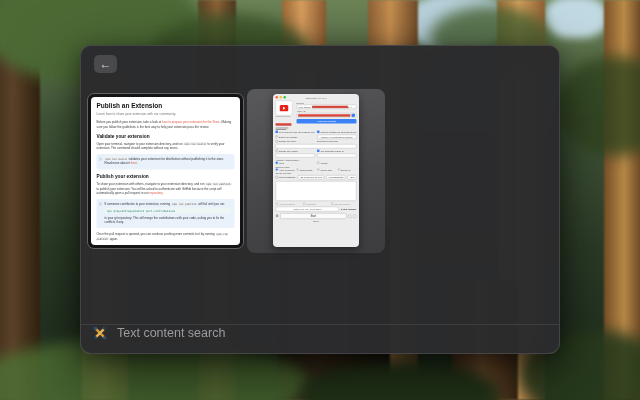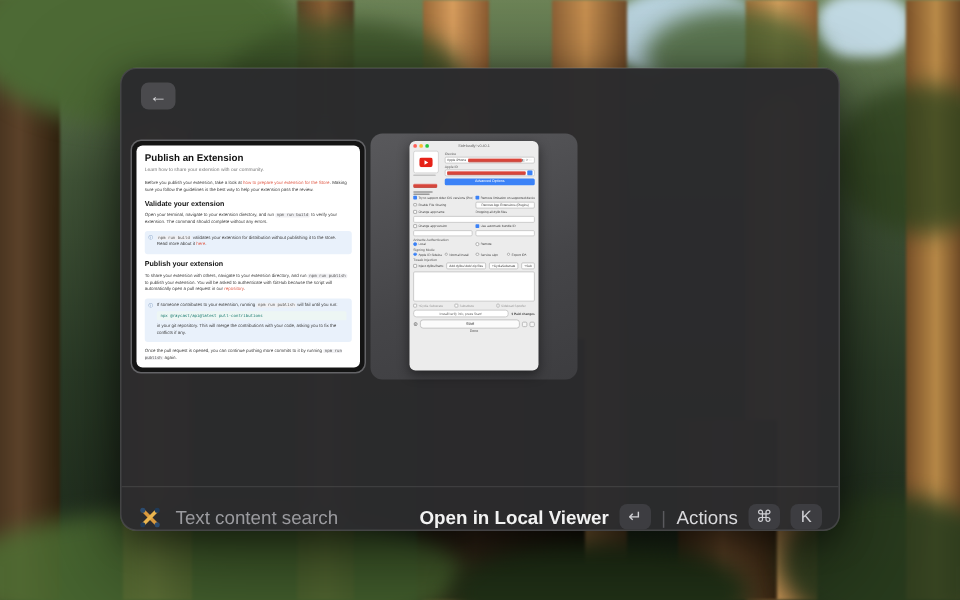--- a/index.html
+++ b/index.html
@@ -76,21 +76,21 @@
   .startbtn { flex:1; background:#fbfbfb; border:1px solid #b5b5b5; border-radius:4px; height:12px;
               display:flex; align-items:center; justify-content:center; font-size:5.4px; color:#333; }
   .miniico { width:7px; height:7px; border:1px solid #aaa; border-radius:2px; background:#f5f5f5; }
   .done { text-align:center; font-size:4.8px; color:#555; margin-top:2px; }
   .ytbox { width:34px; height:30px; background:#fff; border:1px solid #ccc; border-radius:3px;
            display:flex; align-items:center; justify-content:center; }
   .redline { height:1.5px; background:#9a9a9a; border-radius:1px; margin:1.5px 0; }
 
   
   .footer { position:absolute; left:0; right:0; bottom:0; height:29px; border-top:1px solid rgba(255,255,255,.09);
-            display:flex; align-items:flex-end; padding:0 11px; border-radius:0 0 11px 11px; }
+            display:flex; align-items:flex-start; padding:0 11px; border-radius:0 0 11px 11px; }
   .f-left { display:flex; align-items:center; gap:9px; flex:1; }
   .f-label { color:#9b9b9f; font-size:12.5px; }
   .f-right { display:flex; align-items:center; gap:7px; }
   .primary { color:#f2f2f2; font-size:12.5px; font-weight:700; }
   .keycap { min-width:21px; height:17px; padding:0 5px; background:#3d3d41; border-radius:5px;
             color:#cfcfd3; font-size:11px; display:inline-flex; align-items:center; justify-content:center; }
   .sep { color:#5a5a5e; font-size:12px; }
   .actions { color:#d9d9dc; font-size:12.5px; }
 </style>
 </head>
@@ -309,23 +309,15 @@
       <svg width="16" height="16" viewBox="0 0 16 16">
         <line x1="3.2" y1="3.2" x2="12.8" y2="12.8" stroke="#d99a3e" stroke-width="2.4" stroke-linecap="round"></line>
         <line x1="12.8" y1="3.2" x2="3.2" y2="12.8" stroke="#eab54f" stroke-width="2.4" stroke-linecap="round"></line>
         <circle cx="3.2" cy="3.2" r="1.7" fill="#2b4b6f"></circle>
           <circle cx="12.8" cy="12.8" r="1.7" fill="#2b4b6f"></circle>
         <circle cx="12.8" cy="3.2" r="1.7" fill="#1f3a57"></circle>
           <circle cx="3.2" cy="12.8" r="1.7" fill="#1f3a57"></circle>
       </svg>
       <span class="f-label">Text content search</span>
     </div>
-    <div class="f-right">
-      <span class="primary">Open in Local Viewer</span>
-      <span class="keycap">↵</span>
-      <span class="sep">|</span>
-      <span class="actions">Actions</span>
-      <span class="keycap">⌘</span>
-      <span class="keycap">K</span>
-    </div>
   </div>
 
 </div>
 
 </body></html>

